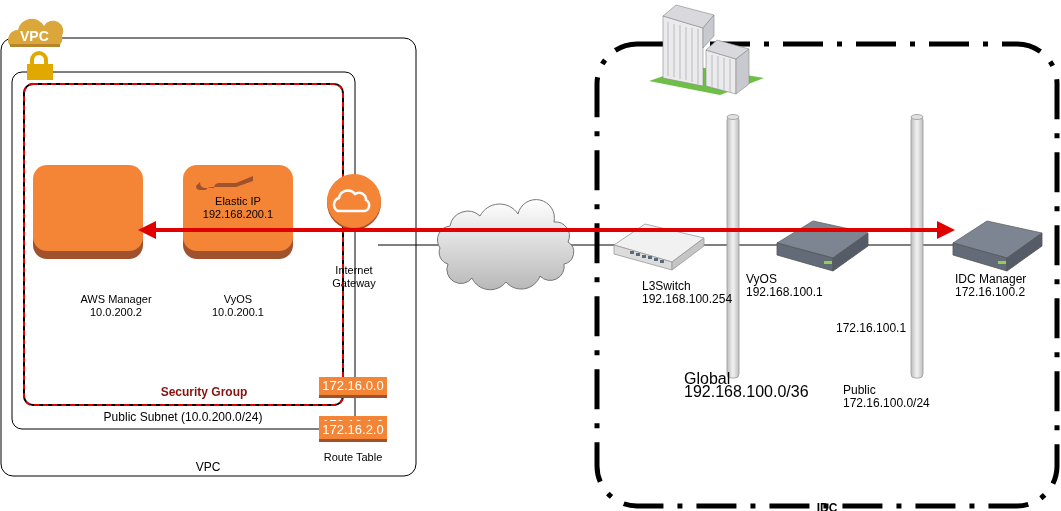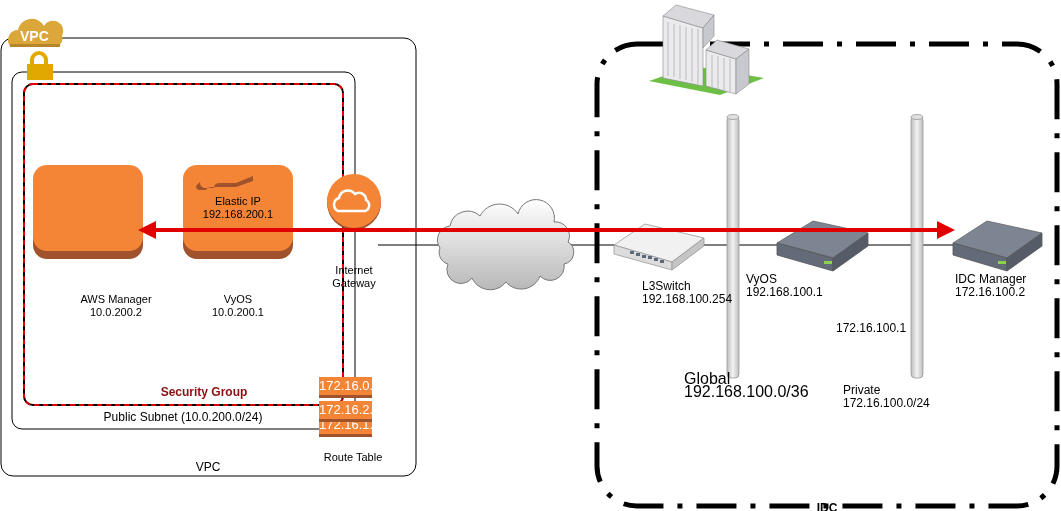--- a/index.html
+++ b/index.html
@@ -2,21 +2,21 @@
 <html><head>
 <meta charset="utf-8">
 <style>
   html,body{margin:0;padding:0;background:#fff;}
   body{width:1061px;height:511px;position:relative;overflow:hidden;font-family:"Liberation Sans",sans-serif;}
   #diagram{position:absolute;left:0;top:0;}
   .lbl{position:absolute;font-size:11px;color:#000;line-height:13px;white-space:nowrap;}
   .lbl.c{text-align:center;transform:translateX(-50%);}
   .lbl span{display:block;}
   .sg{color:#8b0f0f;font-weight:bold;font-size:12px;}
-  .rt{position:absolute;left:319px;width:53px;height:18px;background:#f58536;border-bottom:3px solid #a0522d;color:#fff;font-size:13px;line-height:18px;text-align:center;box-sizing:content-box;}
+  .rt{position:absolute;left:319px;width:68px;height:18px;background:#f58536;border-bottom:3px solid #a0522d;color:#fff;font-size:13px;line-height:18px;text-align:center;box-sizing:content-box;}
   .idc-title{font-weight:bold;margin-top:18px;}
 </style>
 </head>
 <body>
 
 <svg id="diagram" width="1061" height="511" viewBox="0 0 1061 511">
   <defs>
     <linearGradient id="cloudGrad" x1="0" y1="0" x2="0" y2="1">
       <stop offset="0" stop-color="#ffffff"></stop>
       <stop offset="1" stop-color="#b8b8b8"></stop>
@@ -160,21 +160,21 @@
   <span>Internet</span>
   <span>Gateway</span>
 </div>
 
 <div class="lbl c sg" style="left:196px;top:386px;margin-left:8px;">Security Group</div>
 <div class="lbl c" style="left:183px;top:411px;font-size:12px;">Public Subnet (10.0.200.0/24)</div>
 <div class="lbl c" style="left:208px;top:461px;font-size:12px;">VPC</div>
 
 <div class="rt" style="top:377px;">172.16.0.0</div>
 <div class="rt" style="top:416px;">172.16.1.0</div>
-<div class="rt" style="top:401px;">172.16.2.0</div>
+<div class="rt" style="top:421px;">172.16.2.0</div>
 <div class="lbl c" style="left:353px;top:451px;">Route Table</div>
 
 <div class="lbl" style="left:610px;top:280px;font-size:12px;margin-left:32px;">
   <span>L3Switch</span>
   <span>192.168.100.254</span>
 </div>
 
 <div class="lbl" style="left:746px;top:273px;font-size:12px;">
   <span>VyOS</span>
   <span>192.168.100.1</span>
@@ -185,17 +185,17 @@
   <span>IDC Manager</span>
   <span>172.16.100.2</span>
 </div>
 
 <div class="lbl" style="left:684px;top:372px;font-size:16px;">
   <span>Global</span>
   <span>192.168.100.0/36</span>
 </div>
 
 <div class="lbl" style="left:843px;top:384px;font-size:12px;">
-  <span>Private</span>
+  <span>Public</span>
   <span>172.16.100.0/24</span>
 </div>
 
 <div class="lbl c idc-title" style="left:827px;top:484px;font-size:12px;">IDC</div>
 
 </body></html>

